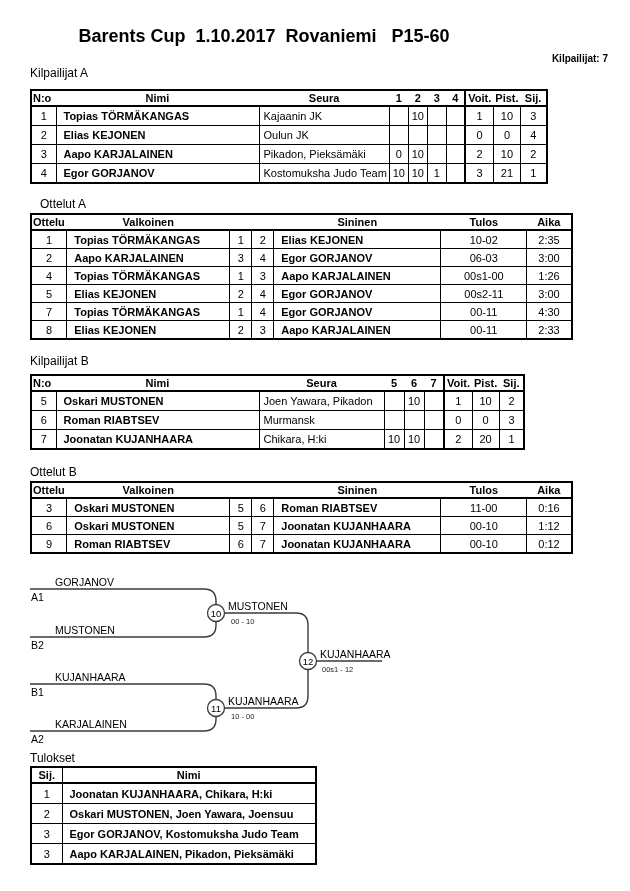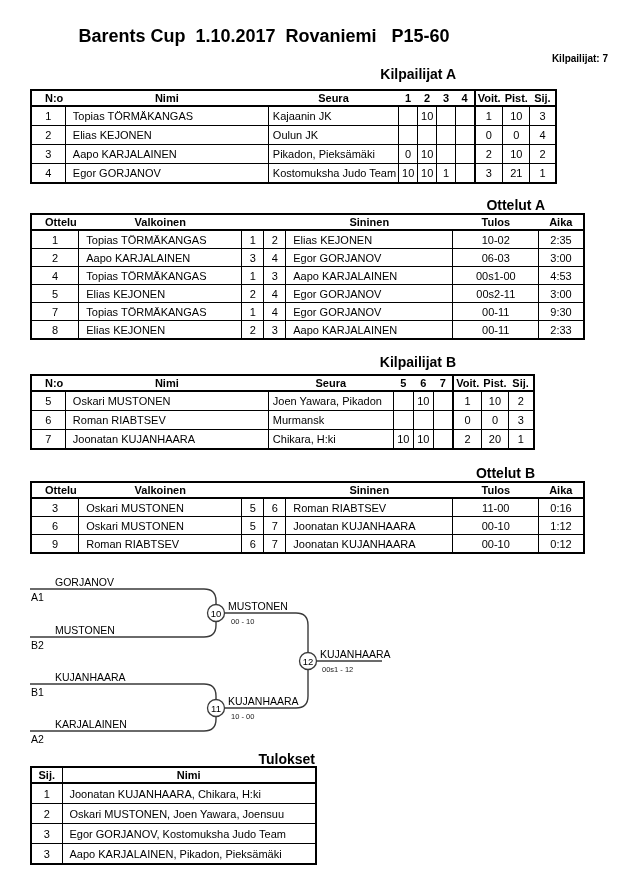--- a/index.html
+++ b/index.html
@@ -3,36 +3,36 @@
 <meta charset="utf-8">
 <style>
   html,body { margin:0; padding:0; }
   body {
     width:630px; height:891px; background:#ffffff; color:#000;
     font-family:"Liberation Sans", sans-serif; position:relative; overflow:hidden;
   }
   .abs { position:absolute; }
   .page-title { font-size:18px; font-weight:bold; text-align:center; white-space:pre; }
   .count-label { font-size:10px; font-weight:bold; }
-  .sec-title { font-size:14px; font-weight:bold; text-align:right; }
+  .sec-title { font-size:12px; font-weight:normal; text-align:left; }
 
   table { border-collapse:collapse; table-layout:fixed; }
   .ktable, .mtable, .rtable { border:2px solid #000; background:#fff; }
   th, td { font-size:11px; padding:0 2px; overflow:hidden; white-space:nowrap; }
   th { font-weight:bold; height:14px; border:0; border-bottom:2px solid #000; }
   td { border:1px solid #000; }
   .ktable td { height:18px; }
   .mtable td { height:17px; }
   .rtable td { height:19px; }
   .rtable th { border:1px solid #000; border-bottom:2px solid #000; }
   .c { text-align:center; }
-  .nm { padding-left:7px; }
+  .nm { padding-left:7px;font-weight:bold; }
   .club { padding-left:4px; }
   .thl { border-left:2px solid #000 !important; }
-  .hdr-left { text-align:center; padding-left:13px; }
+  .hdr-left { text-align:left; padding-left:1px; }
 
   svg text { font-family:"Liberation Sans", sans-serif; fill:#000; }
   .bname { font-size:10.5px; }
   .bseed { font-size:10.5px; }
   .bscore { font-size:7.5px; fill:#1a1a1a; }
   .bnum { font-size:9.5px; text-anchor:middle; }
   .bline { fill:none; stroke:#3a3a3a; stroke-width:1.4; }
   .bcircle { fill:#ffffff; stroke:#3a3a3a; stroke-width:1.3; }
 </style>
 </head>
@@ -164,39 +164,39 @@
       <td class="c">06-03</td>
       <td class="c">3:00</td>
     </tr>
     <tr>
       <td class="c">4</td>
       <td class="nm">Topias TÖRMÄKANGAS</td>
       <td class="c">1</td>
       <td class="c">3</td>
       <td class="nm">Aapo KARJALAINEN</td>
       <td class="c">00s1-00</td>
-      <td class="c">4:53</td>
+      <td class="c">1:26</td>
     </tr>
     <tr>
       <td class="c">5</td>
       <td class="nm">Elias KEJONEN</td>
       <td class="c">2</td>
       <td class="c">4</td>
       <td class="nm">Egor GORJANOV</td>
       <td class="c">00s2-11</td>
       <td class="c">3:00</td>
     </tr>
     <tr>
       <td class="c">7</td>
       <td class="nm">Topias TÖRMÄKANGAS</td>
       <td class="c">1</td>
       <td class="c">4</td>
       <td class="nm">Egor GORJANOV</td>
       <td class="c">00-11</td>
-      <td class="c">9:30</td>
+      <td class="c">4:30</td>
     </tr>
     <tr>
       <td class="c">8</td>
       <td class="nm">Elias KEJONEN</td>
       <td class="c">2</td>
       <td class="c">3</td>
       <td class="nm">Aapo KARJALAINEN</td>
       <td class="c">00-11</td>
       <td class="c">2:33</td>
     </tr>

